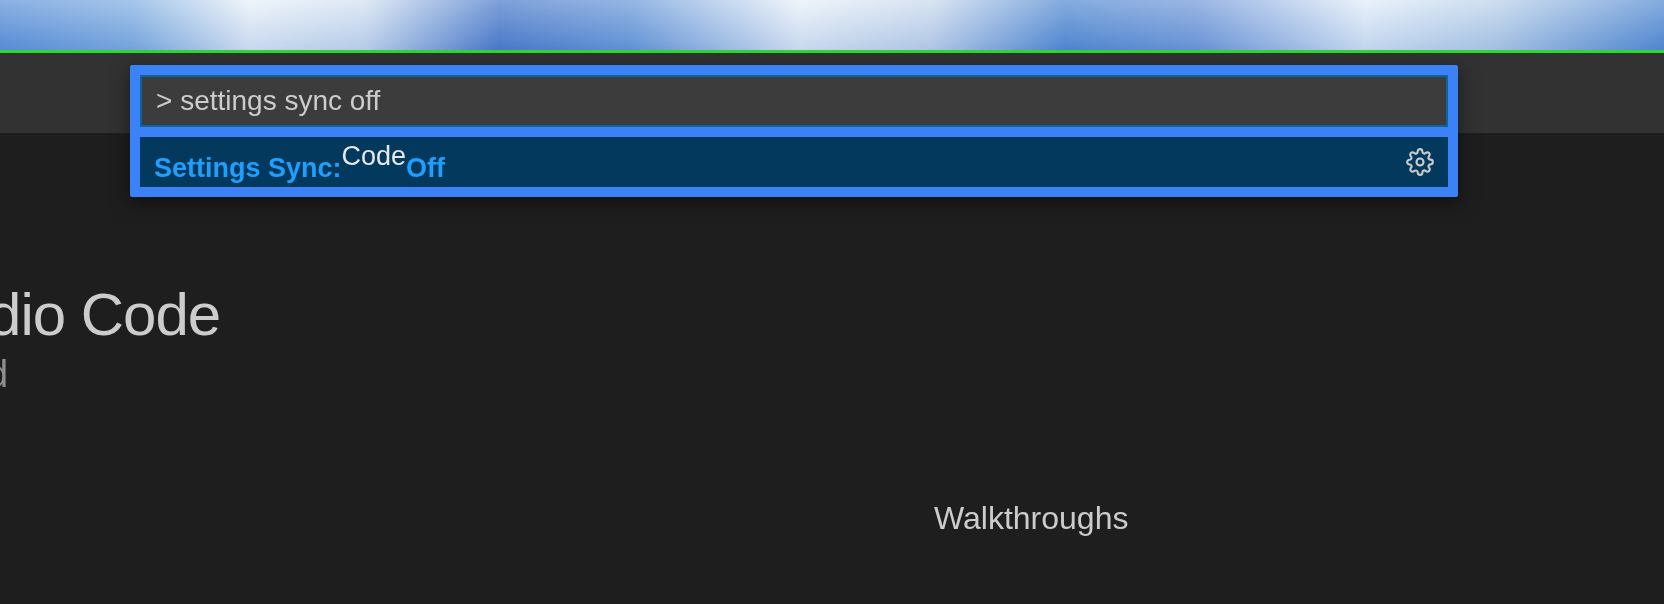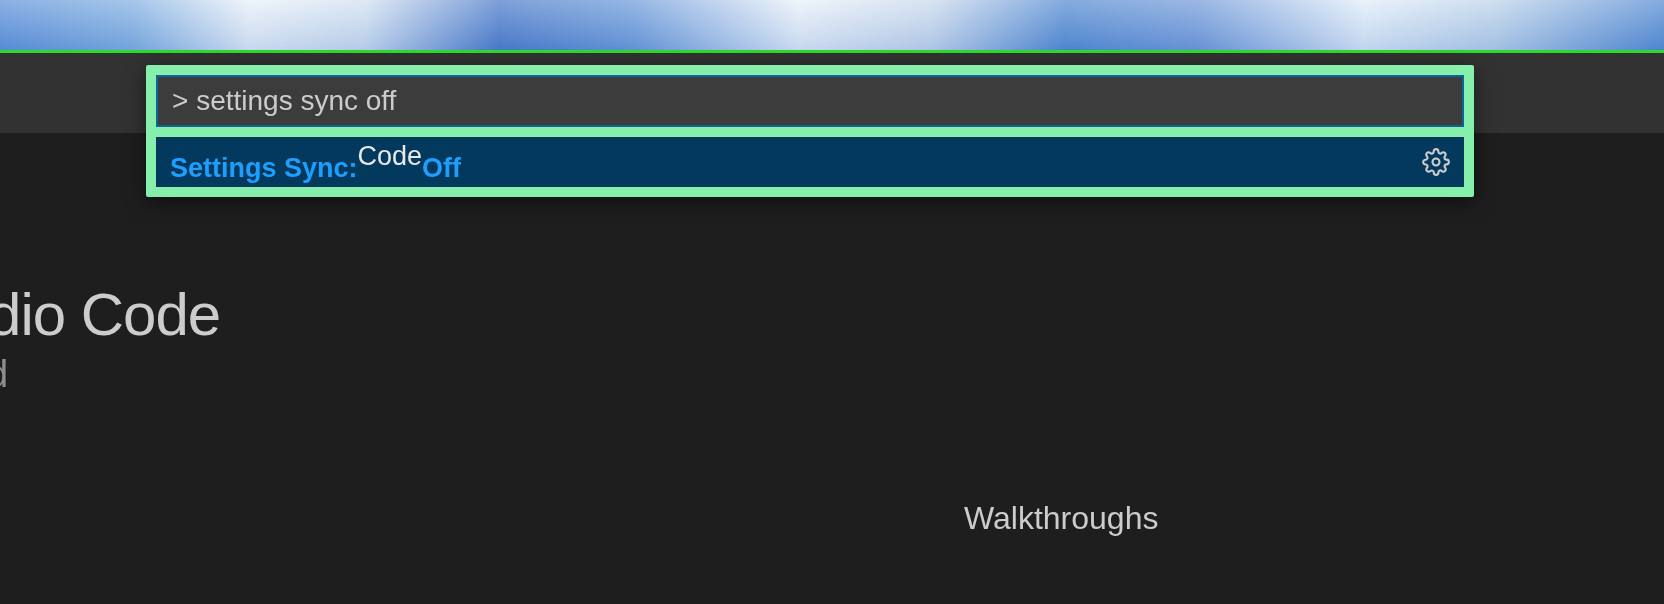--- a/index.html
+++ b/index.html
@@ -37,23 +37,23 @@
       background: #2bdb2b;
     }
     .title-bar {
       width: 100%;
       height: 80px;
       background: #323233;
     }
     .command-palette {
       position: absolute;
       top: 65px;
-      left: 146px;
+      left: 130px;
       width: 1328px;
-      background: #86efac;
+      background: #3b82f6;
       box-shadow: 0 5px 20px rgba(0,0,0,0.5);
       border-radius: 2px;
       padding: 10px;
       z-index: 100;
     }
     .command-input {
       width: 100%;
       height: 52px;
       background: #3c3c3c;
       border: 2px solid #0e639c;
@@ -106,21 +106,21 @@
     .welcome-subtitle {
       font-size: 38px;
       font-weight: 300;
       color: #8e8e8e;
       letter-spacing: -0.5px;
       margin-top: 4px;
     }
     .walkthroughs {
       position: absolute;
       top: 500px;
-      left: 964px;
+      left: 934px;
       font-size: 32px;
       font-weight: 300;
       color: #cccccc;
     }
   </style>
 </head>
 <body>
 
 <div class="sky-bar"></div>
 <div class="green-line"></div>

